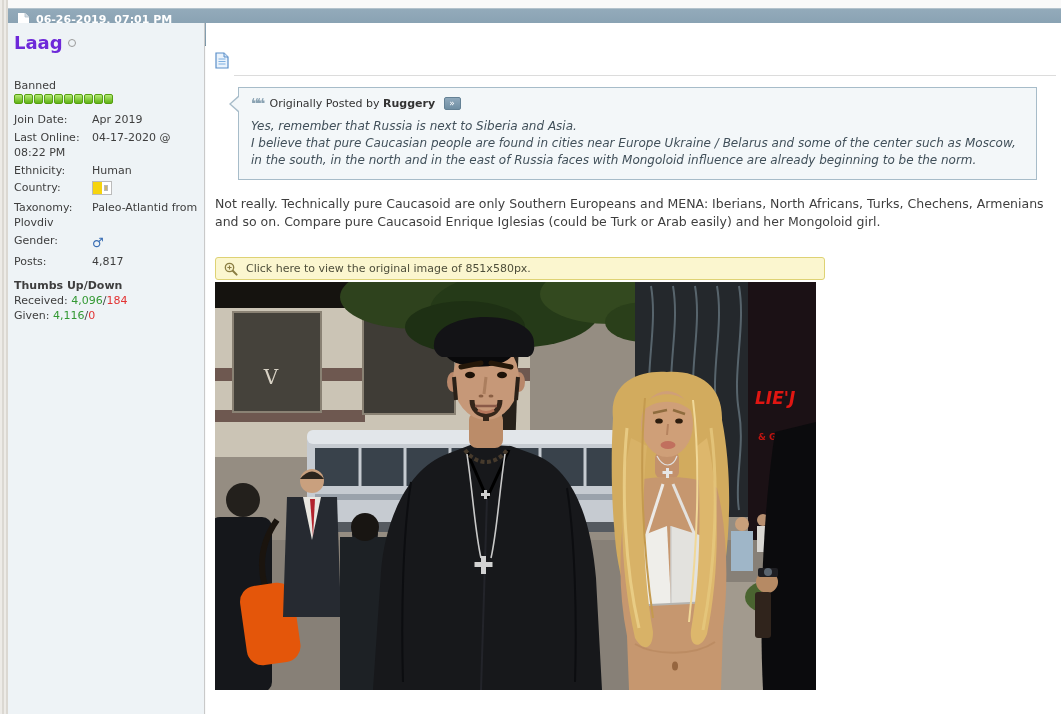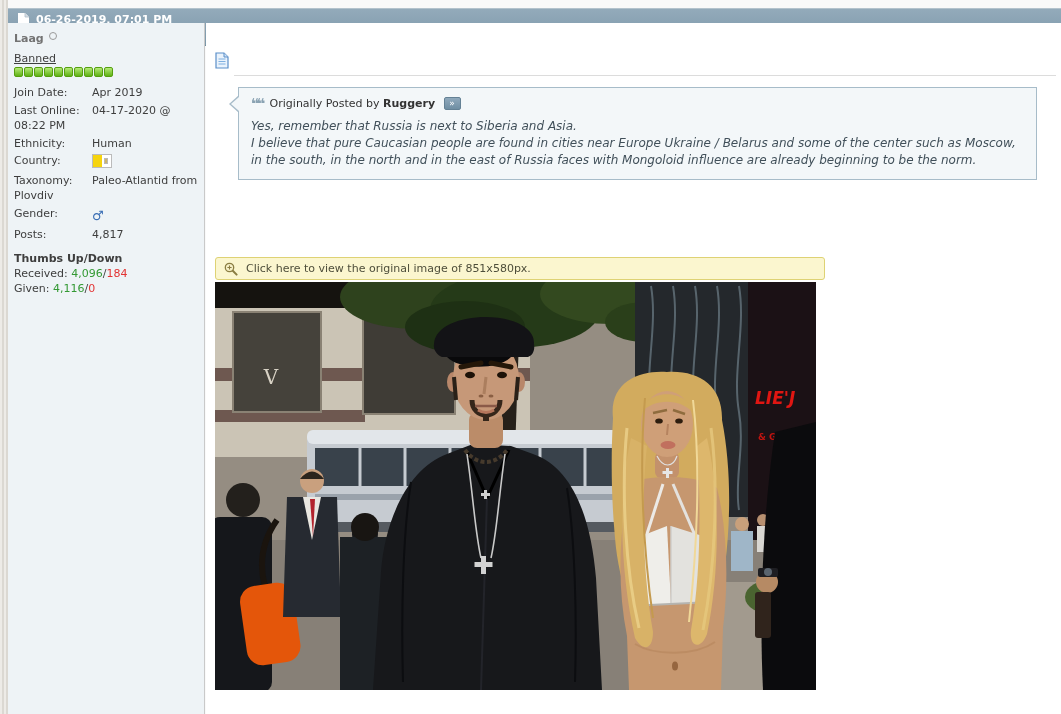--- a/index.html
+++ b/index.html
@@ -8,23 +8,23 @@
   .left-strip{position:absolute;left:0;top:0;width:8px;height:714px;
     background:repeating-linear-gradient(90deg,#edebe7 0 2px,#dbd8d2 2px 4px);}
   
   .titlebar{position:absolute;left:8px;top:8px;width:1053px;height:38px;box-sizing:border-box;
     background:linear-gradient(#93aaba,#7b97a8);border-top:1px solid #b3c2cc;border-bottom:1px solid #6d8a9b;}
   .titlebar .date{position:absolute;left:28px;top:0;line-height:21px;font-size:11px;font-weight:bold;color:#fff;}
   .titlebar .doc-ic{position:absolute;left:10px;top:4px;}
   
   .sidebar{position:absolute;left:8px;top:23px;width:197px;bottom:0;box-sizing:border-box;
     background:#eef3f6;border-right:1px solid #c9c9c9;padding:9px 6px;font-size:11px;color:#3e3e3e;}
-  .username{font-size:11px;font-weight:bold;color:#737373;}
+  .username{font-size:18px;font-weight:bold;color:#6d28d9;}
   .online-dot{display:inline-block;width:6px;height:6px;border:1px solid #9a9a9a;border-radius:50%;margin-left:5px;vertical-align:2px;}
-  .banned{margin-top:7px;text-decoration:underline;}
+  .banned{margin-top:26px;}
   .rep-bar{margin:2px 0 9px;display:flex;gap:1px;}
   .rep-seg{width:9px;height:10px;border-radius:2px;box-sizing:border-box;
     background:linear-gradient(#b5e977,#60b214);border:1px solid #55a00f;}
   .field-row{margin:3px 0;line-height:1.35;}
   .field-label{display:inline-block;width:78px;font-weight:normal;vertical-align:top;}
   .flag{display:inline-block;position:relative;width:18px;height:12px;border:1px solid #bbb;vertical-align:-2px;
     background:linear-gradient(90deg,#f6d40e 0 50%,#ffffff 50% 100%);}
   .flag::after{content:"";position:absolute;left:11px;top:3px;width:4px;height:6px;background:#cdb56e;box-shadow:0 0 0 1px #b9b9b9 inset;}
   .male{color:#3b6fb5;font-size:13px;font-weight:bold;}
   .thumbs-h{font-weight:bold;margin-top:9px;}
@@ -118,20 +118,21 @@
           <span class="quote-author">Ruggery</span>
           <span class="viewpost-badge">»</span>
         </div>
         <div class="quote-text">
           <div>Yes, remember that Russia is next to Siberia and Asia.</div>
           <div>I believe that pure Caucasian people are found in cities near Europe Ukraine / Belarus and some of the center such as Moscow, in the south, in the north and in the east of Russia faces with Mongoloid influence are already beginning to be the norm.</div>
         </div>
       </div>
     </div>
 
+    <div class="post-body">Not really. Technically pure Caucasoid are only Southern Europeans and MENA: Iberians, North Africans, Turks, Chechens, Armenians and so on. Compare pure Caucasoid Enrique Iglesias (could be Turk or Arab easily) and her Mongoloid girl.</div>
 
     <div class="notice">
       <svg class="mag" width="14" height="14" viewBox="0 0 14 14">
         <circle cx="5.5" cy="5.5" r="4.2" fill="#f7f1c8" stroke="#8a7d42" stroke-width="1.3"></circle>
         <path d="M3.4,5.5 L7.6,5.5 M5.5,3.4 L5.5,7.6" stroke="#8a7d42" stroke-width="1.1"></path>
         <path d="M8.8,8.8 L12.6,12.6" stroke="#8a7d42" stroke-width="2" stroke-linecap="round"></path>
       </svg>
       <span>Click here to view the original image of 851x580px.</span>
     </div>
 

